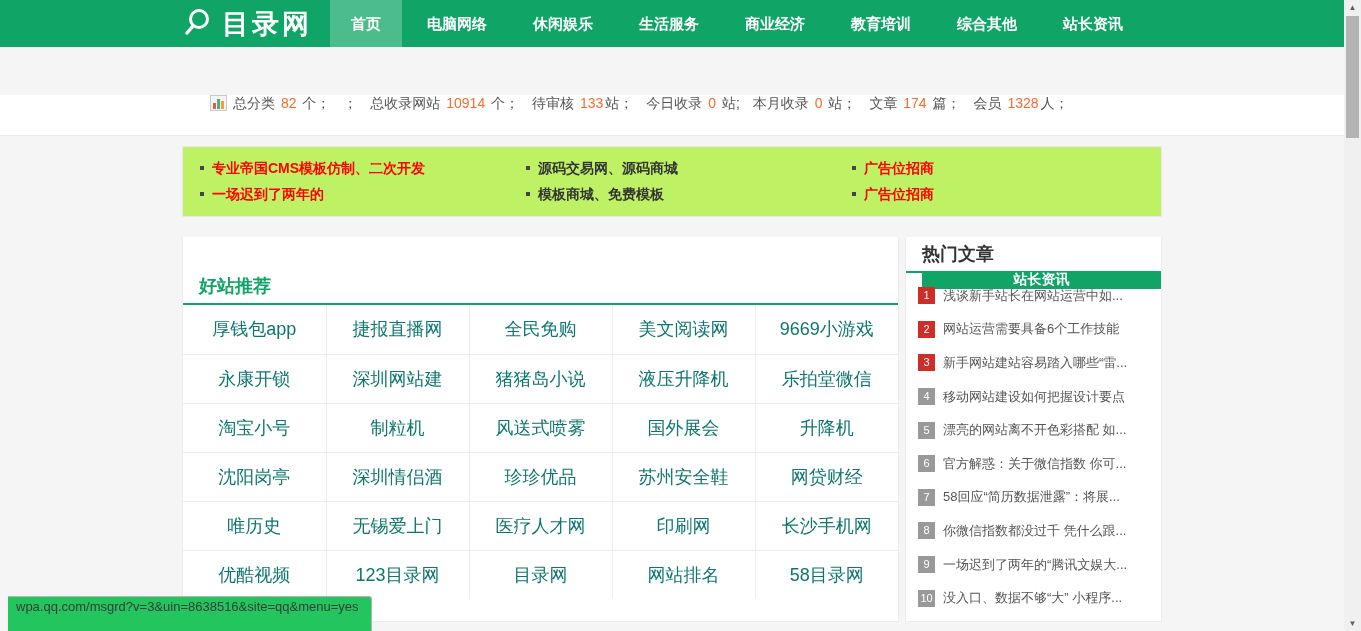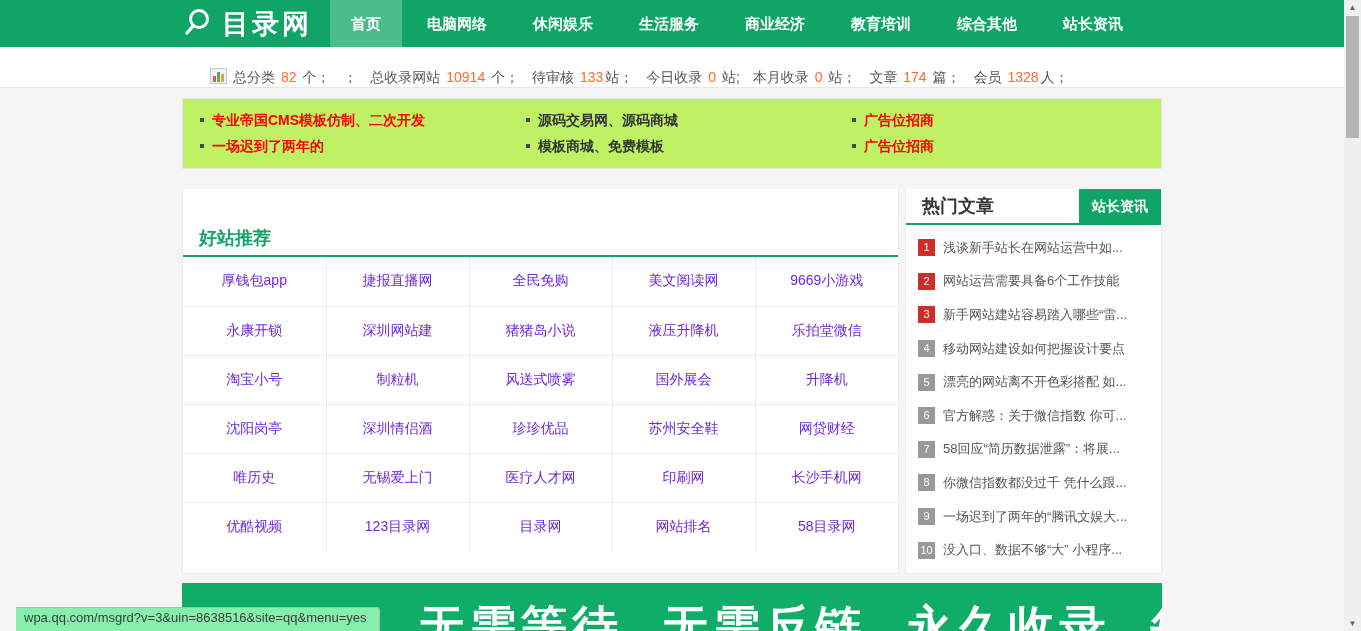--- a/index.html
+++ b/index.html
@@ -22,22 +22,22 @@
   .nav li {
     padding:0 21px; line-height:47px; height:47px;
     color:#fff; font-size:15px; font-weight:bold; cursor:pointer; white-space:nowrap;
     margin-right:4px;
   }
   .nav li.active { background:#4cbc8c; }
 
   
   .statsbar { background:#fff; height:41px; border-bottom:1px solid #e8e8e8; }
   .stats-inner {
-    display:flex; align-items:flex-end; height:100%;
-    padding-left:28px; font-size:14px; color:#555;
+    display:flex; align-items:flex-start; height:100%;
+    padding-left:28px; font-size:14px; color:#555;margin-top:48px;
   }
   .stats-inner svg { margin-right:6px; flex-shrink:0; }
   .stat-seg { margin-right:13px; white-space:nowrap; }
   .stat-num { color:#ff6a2b; padding:0 2px; }
 
   
   .adbox {
     margin-top:10px; background:#bef264; border:1px solid #e9e9e9;
     padding:13px 0 12px 0;
     display:grid; grid-template-columns:1fr 1fr 1fr; row-gap:8px;
@@ -53,27 +53,28 @@
   .box-header {
     height:36px; line-height:34px; padding-left:16px;
     border-bottom:2px solid #10a566; font-size:18px; font-weight:bold;
     background:#fff;
   }
   .leftbox .box-header { color:#10a566;margin-top:32px; }
 
   table.sites { width:100%; border-collapse:collapse; border-style:hidden; }
   table.sites td {
     width:20%; height:49px; text-align:center;
-    font-size:14px; color:#6d28d9; border:1px solid #ededed; cursor:pointer;
+    font-size:18px; color:#0f766e; border:1px solid #ededed; cursor:pointer;
   }
 
   .sidebar { width:257px; background:#fff; margin-left:6px; border:1px solid #ececec; border-top:none; }
   .sidebar .box-header {
     color:#333; display:flex; justify-content:space-between; align-items:stretch;
     padding-right:0;
+    flex-direction:column;
   }
   .zx-btn {
     background:#10a566; color:#fff; border:none; font-size:14px; font-weight:bold;
     padding:0 13px; height:36px; margin-bottom:-2px; cursor:pointer;
     font-family:inherit;
   }
   .article-list { list-style:none; padding:6px 12px; }
   .article-list li {
     display:flex; align-items:center; height:33.6px;
     font-size:13px; color:#555; white-space:nowrap; overflow:hidden; cursor:pointer;
@@ -91,22 +92,22 @@
     overflow:hidden; position:relative; cursor:pointer;
   }
   .banner-text {
     position:absolute; left:237px; top:14px;
     font-size:46px; font-weight:bold; color:#fff;
     letter-spacing:5px; word-spacing:22px; white-space:nowrap;
   }
 
   
   .status-tooltip {
-    position:absolute; left:16px; bottom:0; height:24px; line-height:20px;
-    background:#86efac; border:1px solid #b5b5b5; border-left:none; border-bottom:none;
+    position:absolute; left:8px; bottom:0; height:35px; line-height:20px;
+    background:#22c55e; border:1px solid #b5b5b5; border-left:none; border-bottom:none;
     border-top-right-radius:3px;
     padding:0 12px 0 8px; font-size:13px; color:#3c3c3c; z-index:30;
   }
 
   
   .scrollbar {
     position:absolute; right:0; top:0; width:17px; height:631px;
     background:#f0f0f0; z-index:20;
   }
   .scroll-arrow {

